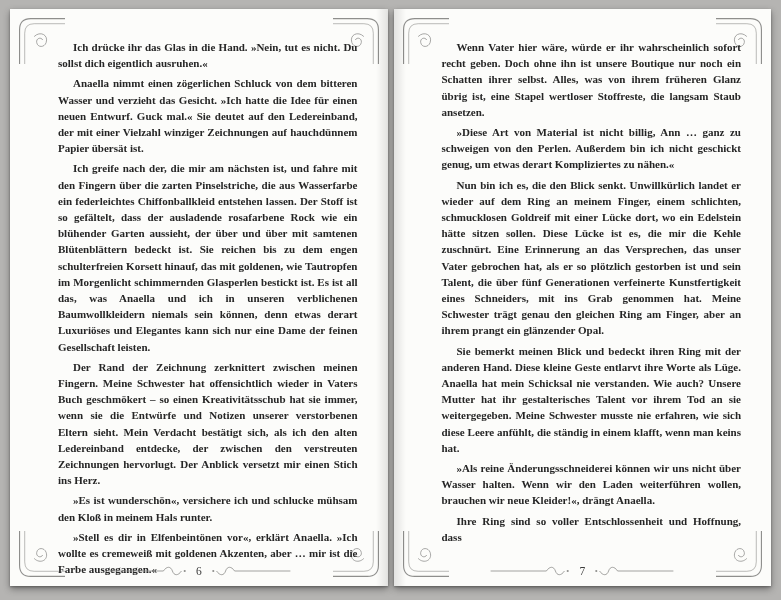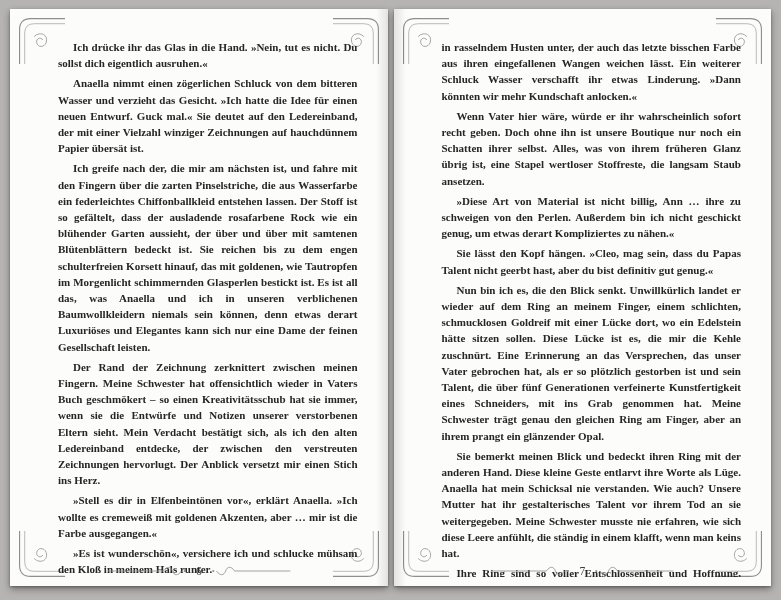--- a/index.html
+++ b/index.html
@@ -86,22 +86,22 @@
         <use href="#corner-ornament"></use>
       </svg>
     <svg class="corner br">
         <use href="#corner-ornament"></use>
       </svg>
     <div class="page-text">
         <p class="para indent">Ich drücke ihr das Glas in die Hand. »Nein, tut es nicht. Du sollst dich eigentlich ausruhen.«</p>
         <p class="para indent">Anaella nimmt einen zögerlichen Schluck von dem bitteren Wasser und verzieht das Gesicht. »Ich hatte die Idee für einen neuen Entwurf. Guck mal.« Sie deutet auf den Ledereinband, der mit einer Vielzahl winziger Zeichnungen auf hauchdünnem Papier übersät ist.</p>
         <p class="para indent">Ich greife nach der, die mir am nächsten ist, und fahre mit den Fingern über die zarten Pinselstriche, die aus Wasserfarbe ein federleichtes Chiffonballkleid entstehen lassen. Der Stoff ist so gefältelt, dass der ausladende rosafarbene Rock wie ein blühender Garten aussieht, der über und über mit samtenen Blütenblättern bedeckt ist. Sie reichen bis zu dem engen schulterfreien Korsett hinauf, das mit goldenen, wie Tautropfen im Morgenlicht schimmernden Glasperlen bestickt ist. Es ist all das, was Anaella und ich in unseren verblichenen Baumwollkleidern niemals sein können, denn etwas derart Luxuriöses und Elegantes kann sich nur eine Dame der feinen Gesellschaft leisten.</p>
         <p class="para indent">Der Rand der Zeichnung zerknittert zwischen meinen Fingern. Meine Schwester hat offensichtlich wieder in Vaters Buch geschmökert – so einen Kreativitätsschub hat sie immer, wenn sie die Entwürfe und Notizen unserer verstorbenen Eltern sieht. Mein Verdacht bestätigt sich, als ich den alten Ledereinband entdecke, der zwischen den verstreuten Zeichnungen hervorlugt. Der Anblick versetzt mir einen Stich ins Herz.</p>
+        <p class="para indent">»Es ist wunderschön«, versichere ich und schlucke mühsam den Kloß in meinem Hals runter.</p>
         <p class="para indent">»Stell es dir in Elfenbeintönen vor«, erklärt Anaella. »Ich wollte es cremeweiß mit goldenen Akzenten, aber … mir ist die Farbe ausgegangen.«</p>
-        <p class="para indent">»Es ist wunderschön«, versichere ich und schlucke mühsam den Kloß in meinem Hals runter.</p>
       </div>
     <div class="page-footer">
       <svg class="flourish">
           <use href="#footer-flourish"></use>
         </svg>
       <span class="page-number">6</span>
       <svg class="flourish right-side">
           <use href="#footer-flourish"></use>
         </svg>
     </div>
@@ -114,26 +114,25 @@
     <svg class="corner tr">
         <use href="#corner-ornament"></use>
       </svg>
     <svg class="corner bl">
         <use href="#corner-ornament"></use>
       </svg>
     <svg class="corner br">
         <use href="#corner-ornament"></use>
       </svg>
     <div class="page-text">
-        <p class="para">in rasselndem Husten unter, der auch das letzte bisschen Farbe aus ihren eingefallenen Wangen weichen lässt. Ein weiterer Schluck Wasser verschafft ihr etwas Linderung. »Dann könnten wir mehr Kundschaft anlocken.«</p>
         <p class="para indent">Wenn Vater hier wäre, würde er ihr wahrscheinlich sofort recht geben. Doch ohne ihn ist unsere Boutique nur noch ein Schatten ihrer selbst. Alles, was von ihrem früheren Glanz übrig ist, eine Stapel wertloser Stoffreste, die langsam Staub ansetzen.</p>
-        <p class="para indent">»Diese Art von Material ist nicht billig, Ann … ihre zu schweigen von den Perlen. Außerdem bin ich nicht geschickt genug, um etwas derart Kompliziertes zu nähen.«</p>
-        <p class="para indent">Sie lässt den Kopf hängen. »Cleo, mag sein, dass du Papas Talent nicht geerbt hast, aber du bist definitiv gut genug.«</p>
+        <p class="para indent">»Diese Art von Material ist nicht billig, Ann … ganz zu schweigen von den Perlen. Außerdem bin ich nicht geschickt genug, um etwas derart Kompliziertes zu nähen.«</p>
         <p class="para indent">Nun bin ich es, die den Blick senkt. Unwillkürlich landet er wieder auf dem Ring an meinem Finger, einem schlichten, schmucklosen Goldreif mit einer Lücke dort, wo ein Edelstein hätte sitzen sollen. Diese Lücke ist es, die mir die Kehle zuschnürt. Eine Erinnerung an das Versprechen, das unser Vater gebrochen hat, als er so plötzlich gestorben ist und sein Talent, die über fünf Generationen verfeinerte Kunstfertigkeit eines Schneiders, mit ins Grab genommen hat. Meine Schwester trägt genau den gleichen Ring am Finger, aber an ihrem prangt ein glänzender Opal.</p>
         <p class="para indent">Sie bemerkt meinen Blick und bedeckt ihren Ring mit der anderen Hand. Diese kleine Geste entlarvt ihre Worte als Lüge. Anaella hat mein Schicksal nie verstanden. Wie auch? Unsere Mutter hat ihr gestalterisches Talent vor ihrem Tod an sie weitergegeben. Meine Schwester musste nie erfahren, wie sich diese Leere anfühlt, die ständig in einem klafft, wenn man keins hat.</p>
+        <p class="para indent">»Als reine Änderungsschneiderei können wir uns nicht über Wasser halten. Wenn wir den Laden weiterführen wollen, brauchen wir neue Kleider!«, drängt Anaella.</p>
         <p class="para indent">Ihre Ring sind so voller Entschlossenheit und Hoffnung, dass</p>
       </div>
     <div class="page-footer">
       <svg class="flourish">
           <use href="#footer-flourish"></use>
         </svg>
       <span class="page-number">7</span>
       <svg class="flourish right-side">
           <use href="#footer-flourish"></use>
         </svg>

